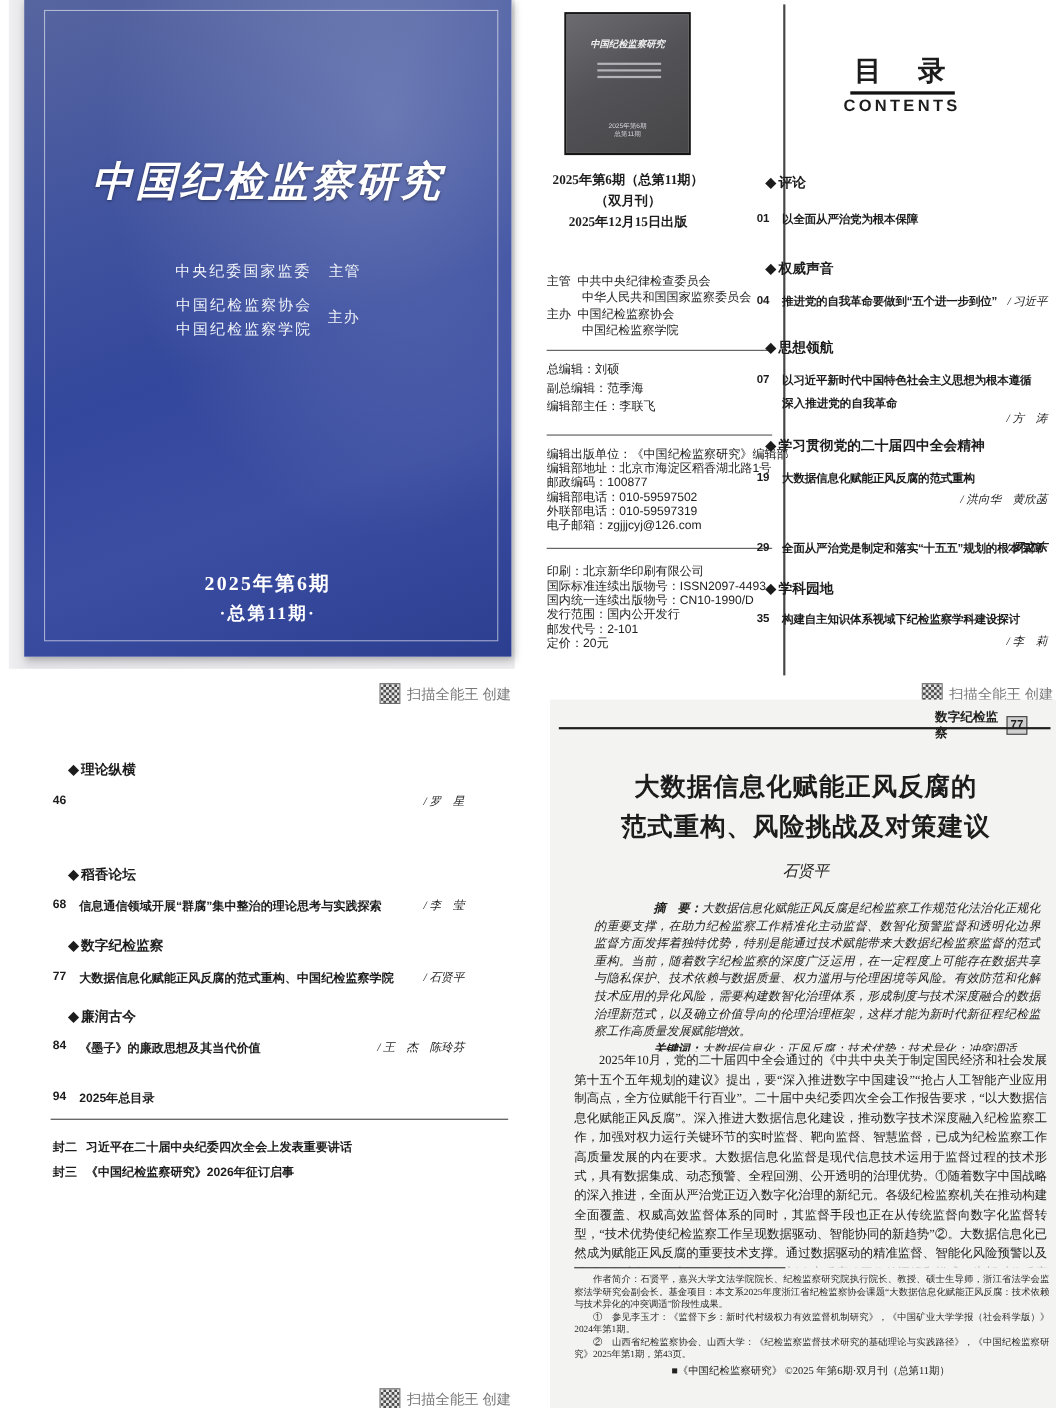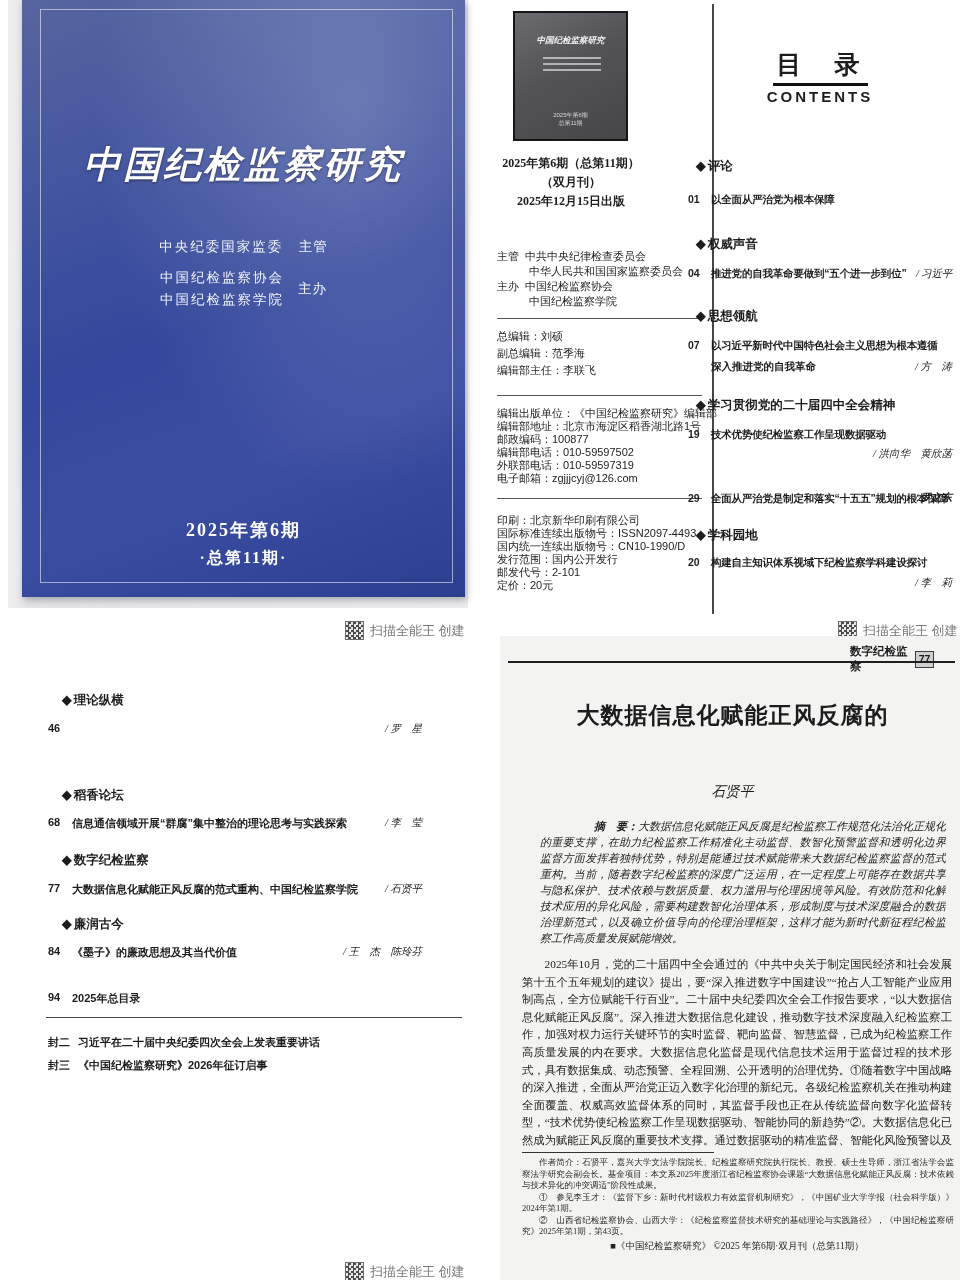--- a/index.html
+++ b/index.html
@@ -62,21 +62,21 @@
   .c1h{position:absolute;left:696px;font-weight:bold;font-size:12.5px;white-space:nowrap;}
   .c1h .dm,.c2h .dm{margin-right:2px;}
   .c1i{position:absolute;left:688px;width:264px;display:flex;gap:7px;
        font-size:10.5px;font-weight:600;letter-spacing:-0.2px;white-space:nowrap;}
   .c1i .no,.c2i .no{font-weight:bold;min-width:16px;}
   .au{margin-left:auto;font-family:"Liberation Serif",serif;font-style:italic;
       font-weight:normal;font-size:10.5px;white-space:nowrap;}
   .au-line{position:absolute;left:688px;width:264px;text-align:right;
            font-family:"Liberation Serif",serif;font-style:italic;font-size:10.5px;}
   .c1i2{position:absolute;left:711px;width:241px;display:flex;font-size:10.5px;
-        font-weight:600;white-space:nowrap;}
+        font-weight:600;white-space:nowrap;flex-direction:column;}
 
   
   .c2h{position:absolute;left:62px;font-weight:bold;font-size:12.5px;white-space:nowrap;}
   .c2i{position:absolute;left:48px;width:374px;display:flex;gap:8px;font-size:11px;
        font-weight:600;white-space:nowrap;}
   .c2-hr{position:absolute;left:46px;top:1017px;width:416px;border-top:1.5px solid #444;}
 
   
   .art-bg{position:absolute;left:500px;top:636px;width:460px;height:644px;background:#f3f3f1;}
   .art-col{position:absolute;left:850px;top:644px;width:84px;display:flex;align-items:center;
@@ -204,32 +204,32 @@
       <span class="tt">以习近平新时代中国特色社会主义思想为根本遵循</span>
     </div>
   <div class="c1i2" style="top:360px;">
       <span class="tt">深入推进党的自我革命</span>
       <span class="au">/ 方　涛</span>
     </div>
 
   <div class="c1h" style="top:397px;"><span class="dm">◆</span><span>学习贯彻党的二十届四中全会精神</span></div>
   <div class="c1i" style="top:428px;">
       <span class="no">19</span>
-      <span class="tt">技术优势使纪检监察工作呈现数据驱动</span>
+      <span class="tt">大数据信息化赋能正风反腐的范式重构</span>
     </div>
   <div class="au-line" style="top:447px;">/ 洪向华　黄欣菡</div>
   <div class="c1i" style="top:492px;">
       <span class="no">29</span>
       <span class="tt">全面从严治党是制定和落实“十五五”规划的根本保障</span>
     </div>
   <div class="au-line" style="top:491px;font-weight:bold;">/ 罗文东</div>
 
   <div class="c1h" style="top:527px;"><span class="dm">◆</span><span>学科园地</span></div>
   <div class="c1i" style="top:556px;">
-      <span class="no">20</span>
+      <span class="no">35</span>
       <span class="tt">构建自主知识体系视域下纪检监察学科建设探讨</span>
     </div>
   <div class="au-line" style="top:576px;">/ 李　莉</div>
 
   <div class="c2h" style="top:692px;"><span class="dm">◆</span><span>理论纵横</span></div>
   <div class="c2i" style="top:722px;">
       <span class="no">46</span>
       <span class="au">/ 罗　星</span>
     </div>
 
@@ -269,24 +269,26 @@
       <span class="tt">《中国纪检监察研究》2026年征订启事</span>
     </div>
 
   <div class="art-bg"></div>
   <div class="art-col">
     <span>数字纪检监察</span>
     <span class="pno">77</span>
   </div>
   <div class="art-rule"></div>
   <div class="art-title" style="top:700px;">大数据信息化赋能正风反腐的</div>
+  <div class="art-title" style="top:736px;">范式重构、风险挑战及对策建议</div>
   <div class="art-author">石贤平</div>
 
   <div class="art-abs">
     <p><b class="lbl">摘　要：</b><span>大数据信息化赋能正风反腐是纪检监察工作规范化法治化正规化的重要支撑，在助力纪检监察工作精准化主动监督、数智化预警监督和透明化边界监督方面发挥着独特优势，特别是能通过技术赋能带来大数据纪检监察监督的范式重构。当前，随着数字纪检监察的深度广泛运用，在一定程度上可能存在数据共享与隐私保护、技术依赖与数据质量、权力滥用与伦理困境等风险。有效防范和化解技术应用的异化风险，需要构建数智化治理体系，形成制度与技术深度融合的数据治理新范式，以及确立价值导向的伦理治理框架，这样才能为新时代新征程纪检监察工作高质量发展赋能增效。</span></p>
+    <p><b class="lbl">关键词：</b><span>大数据信息化；正风反腐；技术优势；技术异化；冲突调适</span></p>
   </div>
 
   <div class="art-body">
     <p>2025年10月，党的二十届四中全会通过的《中共中央关于制定国民经济和社会发展第十五个五年规划的建议》提出，要“深入推进数字中国建设”“抢占人工智能产业应用制高点，全方位赋能千行百业”。二十届中央纪委四次全会工作报告要求，“以大数据信息化赋能正风反腐”。深入推进大数据信息化建设，推动数字技术深度融入纪检监察工作，加强对权力运行关键环节的实时监督、靶向监督、智慧监督，已成为纪检监察工作高质量发展的内在要求。大数据信息化监督是现代信息技术运用于监督过程的技术形式，具有数据集成、动态预警、全程回溯、公开透明的治理优势。①随着数字中国战略的深入推进，全面从严治党正迈入数字化治理的新纪元。各级纪检监察机关在推动构建全面覆盖、权威高效监督体系的同时，其监督手段也正在从传统监督向数字化监督转型，“技术优势使纪检监察工作呈现数据驱动、智能协同的新趋势”②。大数据信息化已然成为赋能正风反腐的重要技术支撑。通过数据驱动的精准监督、智能化风险预警以及透明化权力运行，大数据信息化正在深刻改变反腐败工作的逻辑和模式，为新时代反腐败斗争注入新动能，这不仅体现了现代信息技术与纪检监察工作的深度融合，更彰显了新时代反腐败斗争在技</p>
   </div>
 
   <div class="fn-rule"></div>
   <div class="art-fn">
     <p>作者简介：石贤平，嘉兴大学文法学院院长、纪检监察研究院执行院长、教授、硕士生导师，浙江省法学会监察法学研究会副会长。基金项目：本文系2025年度浙江省纪检监察协会课题“大数据信息化赋能正风反腐：技术依赖与技术异化的冲突调适”阶段性成果。</p>
     <p>①　参见李玉才：《监督下乡：新时代村级权力有效监督机制研究》，《中国矿业大学学报（社会科学版）》2024年第1期。</p>

